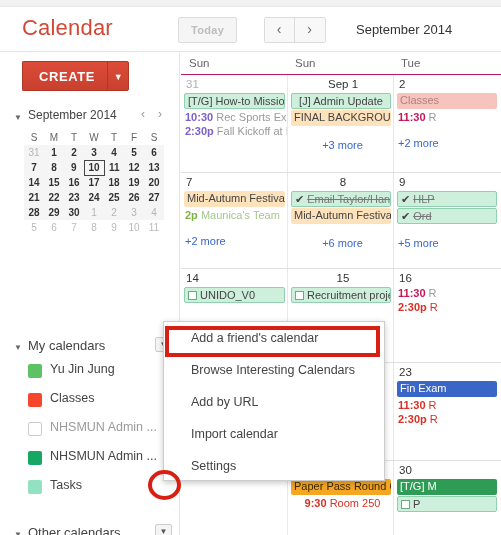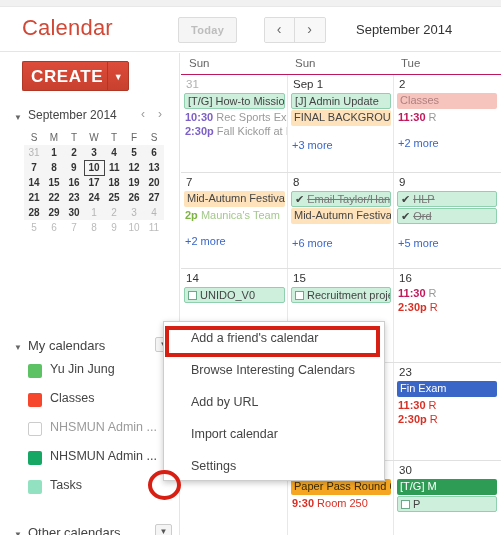--- a/index.html
+++ b/index.html
@@ -46,22 +46,22 @@
   .period {
     display:inline-block; vertical-align:top; margin-left:26px;
     font-size:13px; color:#333; line-height:26px;
   }
 
   
   .sidebar { position:absolute; left:0; top:53px; width:180px; height:482px; background:#fff;
     border-right:1px solid #e5e5e5; }
   .create-wrap { position:absolute; left:22px; top:8px; }
   .create-btn {
-    display:inline-block; height:30px; line-height:30px; padding:0 8px;
-    background:#d14836; color:#fff; font-size:17px; font-weight:bold;
+    display:inline-block; height:30px; line-height:30px; padding:0 16px;
+    background:#d14836; color:#fff; font-size:13px; font-weight:bold;
     letter-spacing:.6px; border:1px solid #b03626; border-right:none;
     border-radius:2px 0 0 2px;
     background-image:linear-gradient(#dd4b39,#c8402e);
   }
   .create-arrow {
     display:inline-block; height:30px; line-height:30px; width:22px; text-align:center;
     background:#d14836; color:#fff; font-size:9px;
     border:1px solid #b03626; border-radius:0 2px 2px 0;
     background-image:linear-gradient(#dd4b39,#c8402e);
     margin-left:-4px; vertical-align:top;
@@ -104,21 +104,21 @@
   .cal-label { position:absolute; left:42px; top:4px; font-size:12.5px; color:#444; }
   .cal-label.muted { color:#9b9b9b; }
 
   
   .grid { position:absolute; left:181px; top:53px; width:320px; height:482px; background:#fff; }
   .daynames { position:relative; height:22px; border-bottom:1px solid #be185d; }
   .dayname { position:absolute; top:4px; font-size:11.5px; color:#666; }
   .weekrow { position:relative; height:auto; border-bottom:1px solid #e0e0e0; }
   .daycell { position:absolute; top:0; width:106px; height:100%; border-left:1px solid #e8e8e8; }
   .daycell.c0 { left:0; border-left:none; }
-  .daycell.c1 { left:106px; }
+  .daycell.c1 { left:106px;text-align:center; }
   .daycell.c2 { left:212px; }
   .daynum { font-size:11.5px; color:#333; padding:3px 0 2px 5px; }
   .daynum.out { color:#b0b0b0; }
   .ev {
     margin:1px 2px 1px 3px; height:16px; line-height:15px;
     font-size:11px; padding:0 3px; overflow:hidden; white-space:nowrap;
     border-radius:2px;
   }
   .ev.mint  { background:#cdefdc; border:1px solid #8fd0ae; color:#444; }
   .ev.peach { background:#fde2bb; color:#444; }

